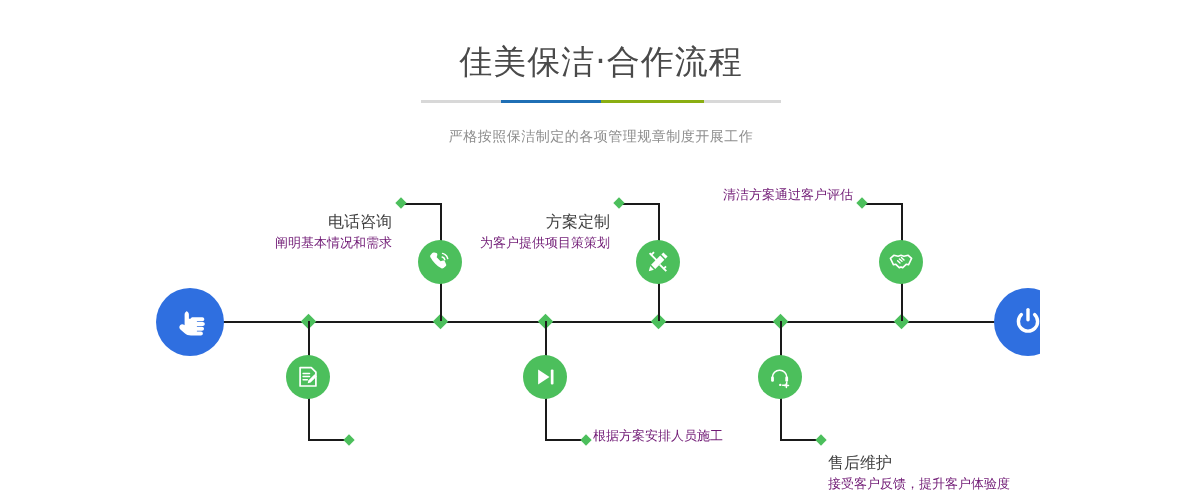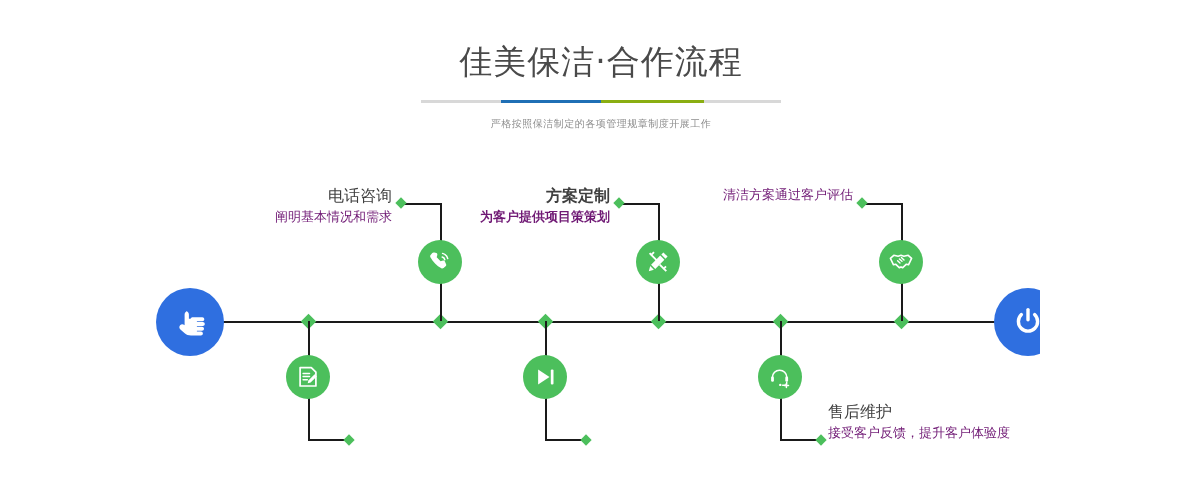--- a/index.html
+++ b/index.html
@@ -52,23 +52,23 @@
   }
   .divider .seg-green {
     position: absolute;
     left: 180px;
     top: 0;
     width: 103px;
     height: 3px;
     background: #8aae12;
   }
   .page-subtitle {
-    margin: 0;
+    margin: 12px;
     padding-top: 10px;
-    font-size: 10px;
+    font-size: 14px;
     line-height: 22px;
     color: #8d8d8d;
     letter-spacing: 0.5px;
   }
 
   
   .timeline {
     position: absolute;
     left: 0;
     top: 0;
@@ -130,20 +130,21 @@
   }
 
   .label {
     position: absolute;
   }
   .label .title {
     font-size: 16px;
     line-height: 22px;
     color: #3f3f3f;
     white-space: nowrap;
+    margin-top: 26px;
   }
   .label .desc {
     font-size: 13px;
     line-height: 20px;
     color: #701a75;
     white-space: nowrap;
   }
   .label.top { text-align: right; }
   .label.bottom { text-align: left; }
 </style>
@@ -207,21 +208,21 @@
     <div class="node" style="left:636px; top:240px;">
       <span>
         <svg width="26" height="26" viewBox="0 0 26 26" aria-hidden="true">
           <path fill="#ffffff" d="M18.4 3.4l4.2 4.2-2.1 2.1-4.2-4.2z"></path>
           <path fill="#ffffff" d="M15.2 6.6l4.2 4.2-9.1 9.1-4.2-4.2z"></path>
           <path fill="#ffffff" d="M5.2 17.1l3.7 3.7-5.1 1.4z"></path>
           <path fill="none" stroke="#ffffff" stroke-width="1.9" d="M4.6 4.2l7.6 7.6M9 3.2L6.1 6.1M14.7 15.6l6.6 6.6M21 17.4l-2.9 2.9"></path>
         </svg>
       </span>
     </div>
-    <div class="label top" style="left:398px; top:185px; width:212px;font-weight:bold;">
+    <div class="label top" style="left:398px; top:185px; width:212px;">
       <div class="title">方案定制</div>
       <div class="desc">为客户提供项目策策划</div>
     </div>
 
     <div class="diamond" style="left:896px; top:316px;"></div>
     <div class="vline" style="left:901px; top:203px; height:118px;"></div>
     <div class="hline" style="left:863px; top:203px; width:39px;"></div>
     <div class="diamond" style="left:858px; top:199px; width:8px; height:8px;"></div>
     <div class="node" style="left:879px; top:240px;">
       <span>
@@ -255,37 +256,38 @@
     <div class="diamond" style="left:582px; top:436px; width:8px; height:8px;"></div>
     <div class="node" style="left:523px; top:355px;">
       <span>
         <svg width="26" height="26" viewBox="0 0 26 26" aria-hidden="true">
           <path fill="#ffffff" d="M6.1 5.4l11.4 7.6-11.4 7.6z"></path>
           <rect fill="#ffffff" x="18.8" y="5.4" width="2.7" height="15.2" rx="1.1"></rect>
         </svg>
       </span>
     </div>
     <div class="label bottom" style="left:593px; top:426px; width:230px;">
+      <div class="desc">根据方案安排人员施工</div>
     </div>
 
     <div class="diamond" style="left:775px; top:316px;"></div>
     <div class="vline" style="left:780px; top:321px; height:119px;"></div>
     <div class="hline" style="left:780px; top:439px; width:39px;"></div>
     <div class="diamond" style="left:817px; top:436px; width:8px; height:8px;"></div>
     <div class="node" style="left:758px; top:355px;">
       <span>
         <svg width="26" height="26" viewBox="0 0 26 26" aria-hidden="true">
           <path fill="none" stroke="#ffffff" stroke-width="1.6" d="M5.4 13.4a7.2 7.2 0 1 1 14.4 0"></path>
           <rect fill="#ffffff" x="4.1" y="12.4" width="2.8" height="5.4" rx="1.3"></rect>
           <rect fill="#ffffff" x="18.3" y="12.4" width="2.8" height="5.4" rx="1.3"></rect>
           <path fill="none" stroke="#ffffff" stroke-width="1.4" d="M19.7 17.8v1.4a2 2 0 0 1-2 2h-2.6"></path>
           <circle fill="#ffffff" cx="13.3" cy="20.9" r="1.2"></circle>
           <path fill="none" stroke="#ffffff" stroke-width="1.5" stroke-linecap="round" d="M19.4 19.4v4.2M17.3 21.5h4.2"></path>
         </svg>
       </span>
     </div>
-    <div class="label bottom" style="left:828px; top:401px; width:250px;">
+    <div class="label bottom" style="left:828px; top:426px; width:250px;">
       <div class="title">售后维护</div>
       <div class="desc">接受客户反馈，提升客户体验度</div>
     </div>
 
   </div>
 </div>
 
 </body></html>

